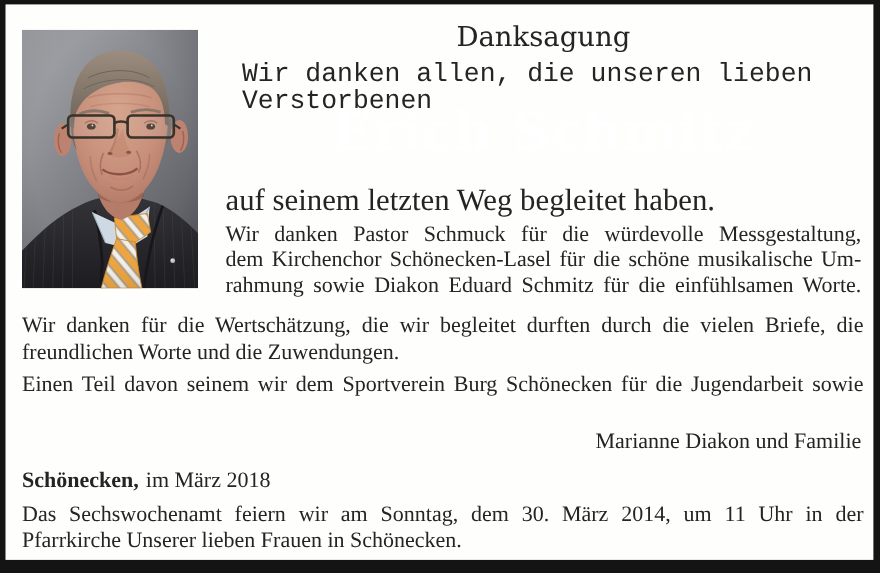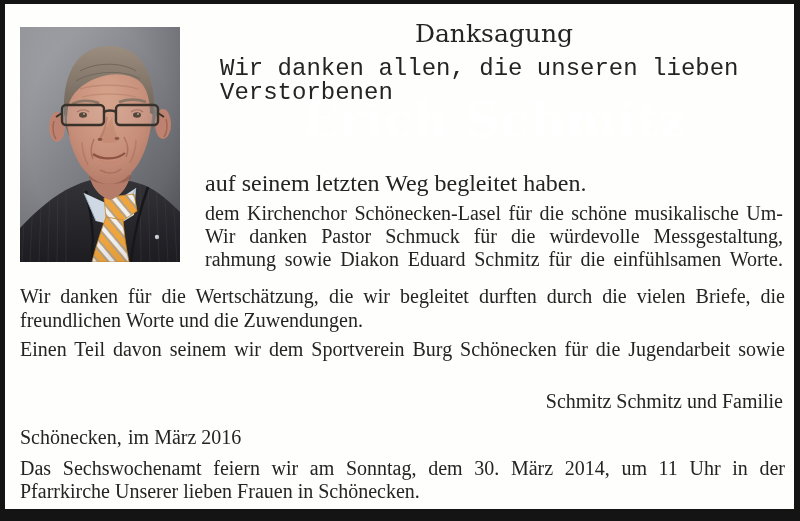--- a/index.html
+++ b/index.html
@@ -16,29 +16,29 @@
   .title {
     position:absolute; left:205px; top:20px; width:578px; text-align:center;
     font-family:"DejaVu Serif", serif; font-size:25px; line-height:28px;
   }
   .intro { position:absolute; left:220px; top:57px; width:578px; font-size:24px; line-height:24px;font-family:Liberation Mono, monospace; }
   .name {
     position:absolute; left:205px; top:91px; width:578px; text-align:center;
     font-family:"DejaVu Serif", serif; font-weight:bold; font-size:48px; line-height:58px;
     color:#ffffff; letter-spacing:0.5px;
   }
-  .closing { position:absolute; left:205px; top:171px; width:578px; font-size:24px; line-height:24px; }
+  .closing { position:absolute; left:205px; top:171px; width:578px; font-size:28px; line-height:24px; }
   .thanks { position:absolute; left:205px; top:202px; width:578px; font-size:20px; line-height:23px; }
 
   .p-full { position:absolute; left:20px; width:765px; font-size:20px; line-height:24px; }
   .p1 { top:284px; }
   .p2 { top:337px; }
   .signature { position:absolute; left:20px; top:389px; width:763px; text-align:right; font-size:20px; line-height:24px; }
   .dateline { position:absolute; left:20px; top:425px; width:765px; font-size:20px; line-height:24px; }
-  .dateline .place { font-weight:normal; }
+  .dateline .place { font-weight:bold; }
   .dateline .rest { margin-left:0.32em; }
   .announcement { position:absolute; left:20px; top:457px; width:765px; font-size:20px; line-height:23px; }
 
   .tline { text-align:justify; text-align-last:justify; }
   .tline-end { text-align-last:left; }
 </style>
 </head>
 <body>
 
 <div class="frame">
@@ -162,36 +162,36 @@
       <rect width="160" height="235" fill="url(#vigG)"></rect>
     </svg>
   </div>
 
   <div class="title">Danksagung</div>
   <div class="intro">Wir danken allen, die unseren lieben Verstorbenen</div>
   <div class="name">Erich Schmitz</div>
   <div class="closing">auf seinem letzten Weg begleitet haben.</div>
 
   <div class="thanks">
+      <div class="tline">Wir danken Pastor Schmuck für die würdevolle Messgestaltung,</div>
       <div class="tline">dem Kirchenchor Schönecken-Lasel für die schöne musikalische Um-</div>
-      <div class="tline">Wir danken Pastor Schmuck für die würdevolle Messgestaltung,</div>
       <div class="tline">rahmung sowie Diakon Eduard Schmitz für die einfühlsamen Worte.</div>
     </div>
 
   <div class="p-full p1">
       <div class="tline">Wir danken für die Wertschätzung, die wir begleitet durften durch die vielen Briefe, die</div>
       <div class="tline tline-end">freundlichen Worte und die Zuwendungen.</div>
     </div>
   <div class="p-full p2">
       <div class="tline">Einen Teil davon seinem wir dem Sportverein Burg Schönecken für die Jugendarbeit sowie</div>
     </div>
 
-  <div class="signature">Schmitz Schmitz und Familie</div>
+  <div class="signature">Marianne Diakon und Familie</div>
 
   <div class="dateline">
-    <span class="place">Schönecken,</span><span class="rest">im März 2016</span>
+    <span class="place">Schönecken,</span><span class="rest">im März 2018</span>
   </div>
 
   <div class="announcement">
       <div class="tline">Das Sechswochenamt feiern wir am Sonntag, dem 30. März 2014, um 11 Uhr in der</div>
       <div class="tline tline-end">Pfarrkirche Unserer lieben Frauen in Schönecken.</div>
     </div>
 </div>
 
 </body></html>

